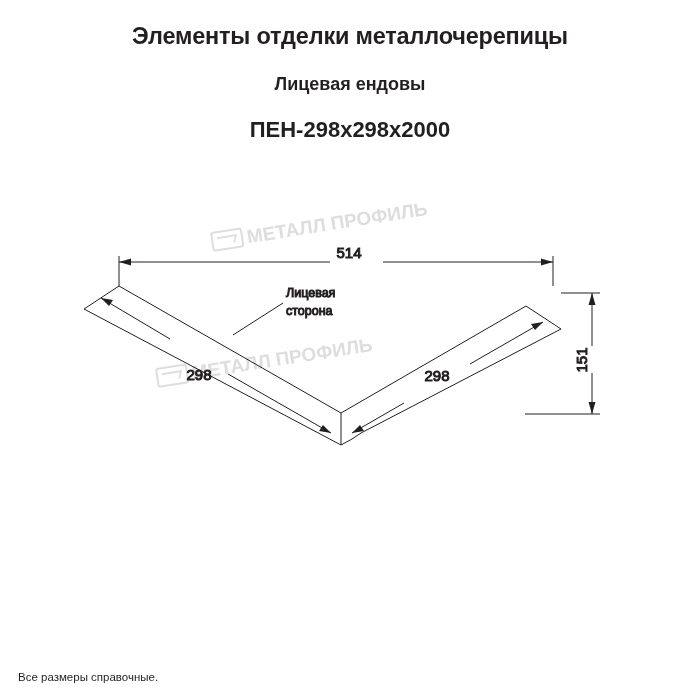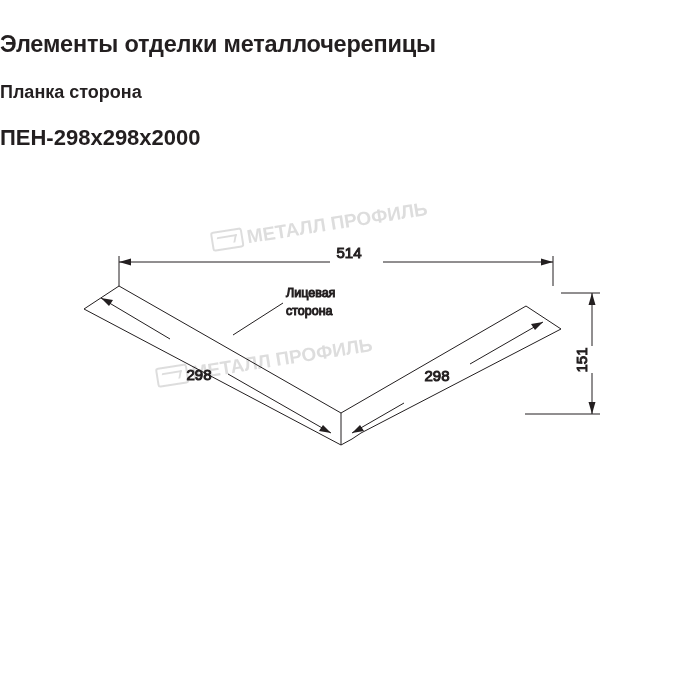--- a/index.html
+++ b/index.html
@@ -14,22 +14,22 @@
     color: #231f20;
     position: relative;
     overflow: hidden;
   }
   .page {
     position: relative;
     width: 700px;
     height: 700px;
   }
   .titles {
-    text-align: left;
-    padding-top: 32px;
+    text-align: center;
+    padding-top: 24px;
   }
   .main-title {
     font-size: 23.5px;
     font-weight: bold;
     letter-spacing: -0.2px;
     line-height: 1.1;
     margin: 0;
   }
   .sub-title {
     font-size: 18px;
@@ -108,21 +108,21 @@
     fill: #231f20;
   }
 </style>
 </head>
 <body>
 
 <div class="page">
 
   <div class="titles">
     <h1 class="main-title">Элементы отделки металлочерепицы</h1>
-    <p class="sub-title sub-title-1">Планка сторона</p>
+    <p class="sub-title sub-title-1">Лицевая ендовы</p>
     <p class="code-title">ПЕН-298x298x2000</p>
   </div>
 
   <div class="wm wm-1">
     <span class="wm-icon"></span><span>МЕТАЛЛ ПРОФИЛЬ</span>
   </div>
   <div class="wm wm-2">
     <span class="wm-icon"></span><span>МЕТАЛЛ ПРОФИЛЬ</span>
   </div>
 
@@ -164,15 +164,16 @@
       <text x="349" y="80" font-size="15" text-anchor="middle">514</text>
       <text x="199" y="202" font-size="15" text-anchor="middle">298</text>
       <text x="437" y="203" font-size="15" text-anchor="middle">298</text>
       <text x="587" y="182" font-size="15" text-anchor="middle" transform="rotate(-90 587 182)">151</text>
       <text x="286" y="119" font-size="12.5">Лицевая</text>
       <text x="286" y="137" font-size="12.5">сторона</text>
     </g>
   </svg>
 
   <div class="footnotes">
+    <div>Все размеры справочные.</div>
   </div>
 
 </div>
 
 </body></html>

